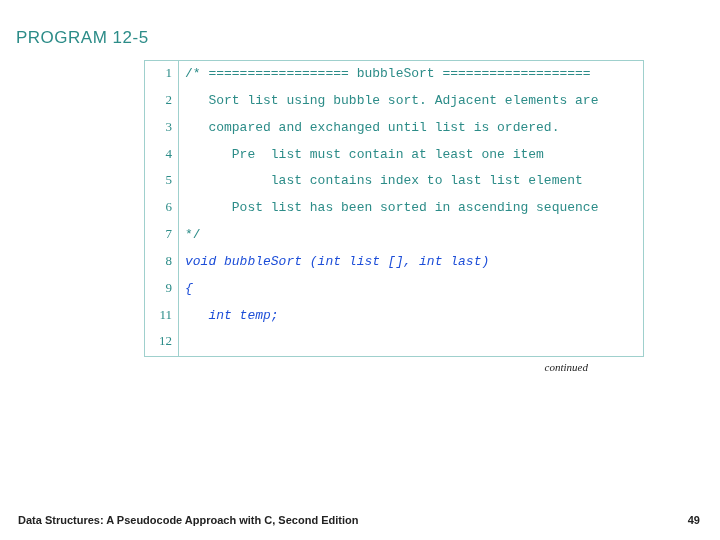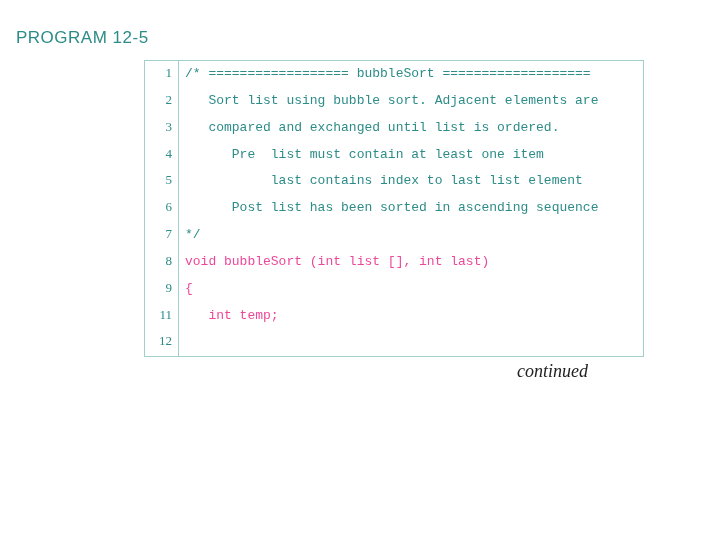--- a/index.html
+++ b/index.html
@@ -78,27 +78,27 @@
     border-left: 1px solid #9fd0cd;
     padding: 4px 6px;
     white-space: pre;
     overflow: hidden;
   }
   tr td.codecell { border-top: none; border-bottom: none; }
   .code-table tr:first-child td.codecell { border-top: 1px solid #9fd0cd; }
   .code-table tr:last-child  td.codecell { border-bottom: 1px solid #9fd0cd; }
 
   .cmt { color: #2c8c88; }
-  .plain { color: #ec4899; }
+  .plain { color: #1d4ed8; font-style: italic; }
 
   .continued {
     text-align: right;
     font-family: Georgia, serif;
     font-style: italic;
-    font-size: 18px;
+    font-size: 11px;
     color: #222;
     margin: 4px 56px 0 0;
   }
 
   .footer {
     position: absolute;
     left: 0;
     right: 0;
     bottom: 14px;
     display: flex;
@@ -169,14 +169,18 @@
           </tr>
           <tr>
             <td class="gutter" style="border-bottom: 1px solid rgb(159, 208, 205);">12</td>
             <td class="codecell" style="border-bottom: 1px solid rgb(159, 208, 205);"><span class="plain"> </span></td>
           </tr>
         </tbody>
     </table>
     <div class="continued">continued</div>
   </div>
 
+  <div class="footer">
+    <span class="footer-left">Data Structures: A Pseudocode Approach with C, Second Edition</span>
+    <span class="footer-right">49</span>
+  </div>
 
 </div>
 
 </body></html>

